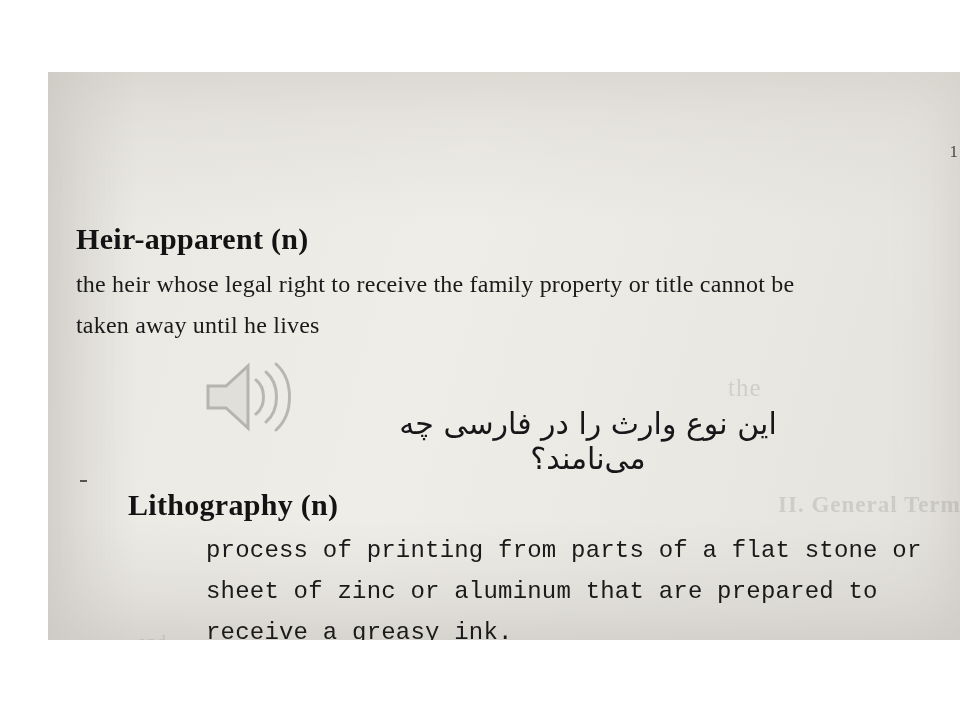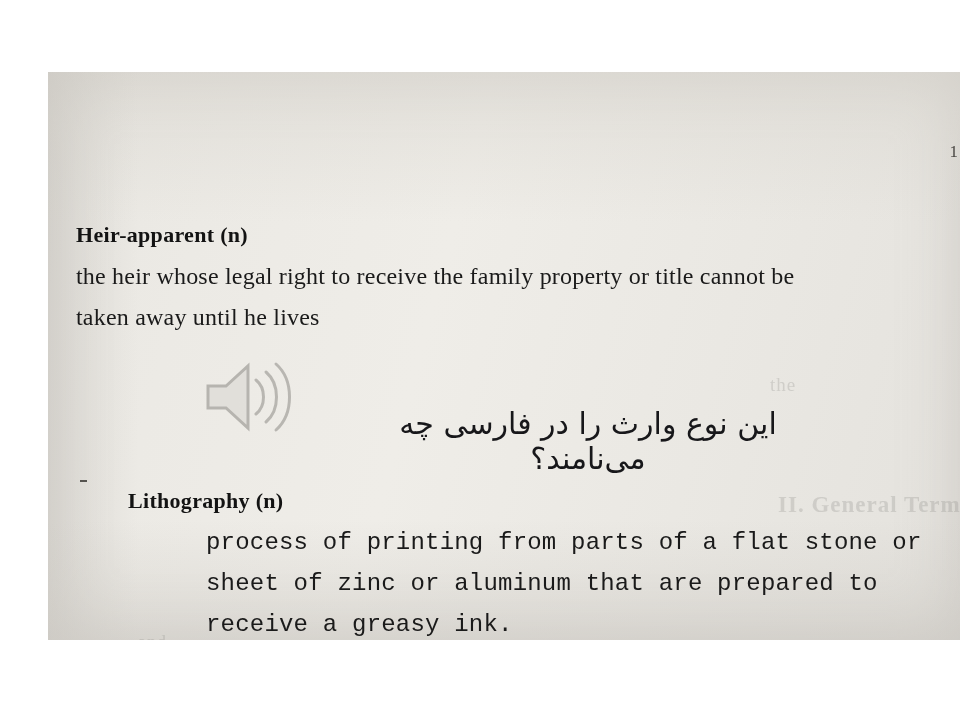--- a/index.html
+++ b/index.html
@@ -56,21 +56,21 @@
 
   
   .ghost {
     position: absolute;
     color: rgba(120,118,114,0.22);
     font-family: "Liberation Serif", serif;
     user-select: none;
     pointer-events: none;
     white-space: nowrap;
   }
-  #ghost-1 { left: 722px; top: 302px; font-size: 19px; letter-spacing: 1px; }
+  #ghost-1 { left: 680px; top: 302px; font-size: 25px; letter-spacing: 1px; }
   #ghost-2 { left: 730px; top: 420px; font-size: 23px; font-weight: bold; letter-spacing: 1px; }
   #ghost-3 { left: 90px;  top: 560px; font-size: 18px; letter-spacing: 1px; }
 
   
   #page-number {
     position: absolute;
     right: 2px;
     top: 70px;
     font-size: 17px;
     color: #4a4845;
@@ -78,21 +78,21 @@
   }
 
   
   .entry {
     position: absolute;
     color: #191919;
   }
   .headword {
     font-family: "Liberation Serif", serif;
     font-weight: bold;
-    font-size: 22px;
+    font-size: 30px;
     letter-spacing: 0.3px;
     color: #131313;
   }
   .definition {
     font-family: "Liberation Serif", serif;
     font-size: 24px;
     line-height: 41px;
     color: #1a1a1a;
     letter-spacing: 0.2px;
   }

